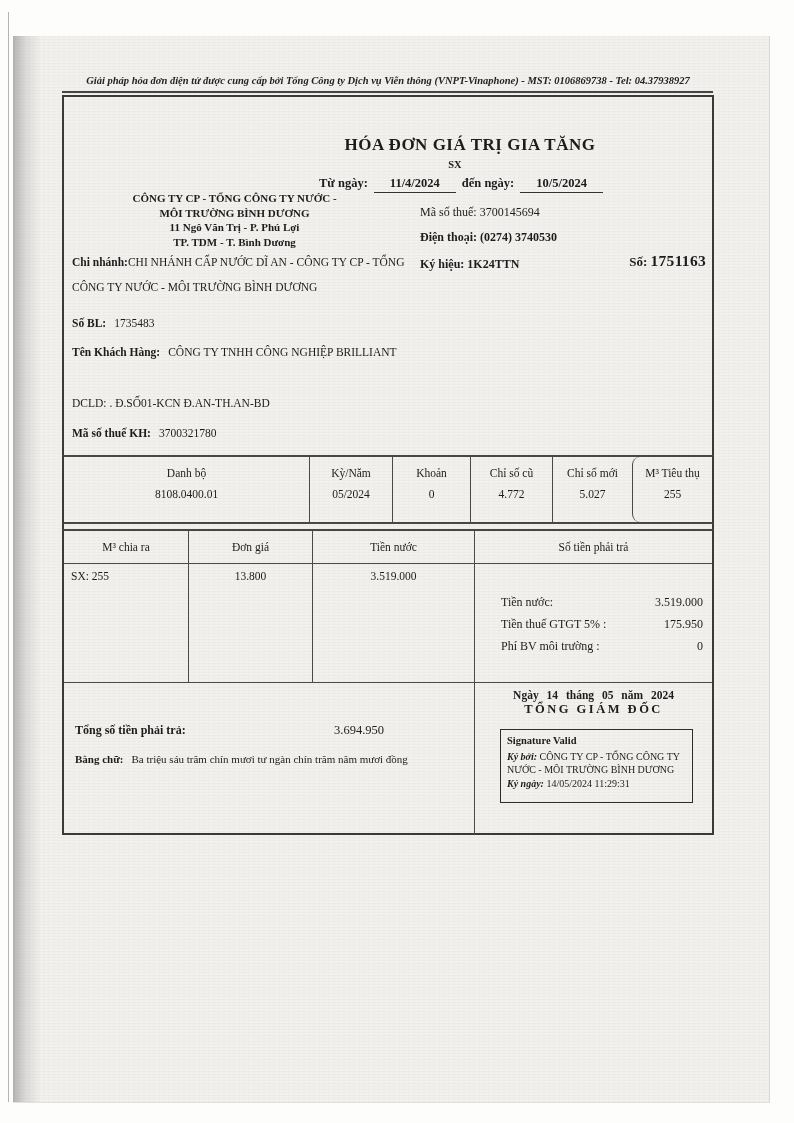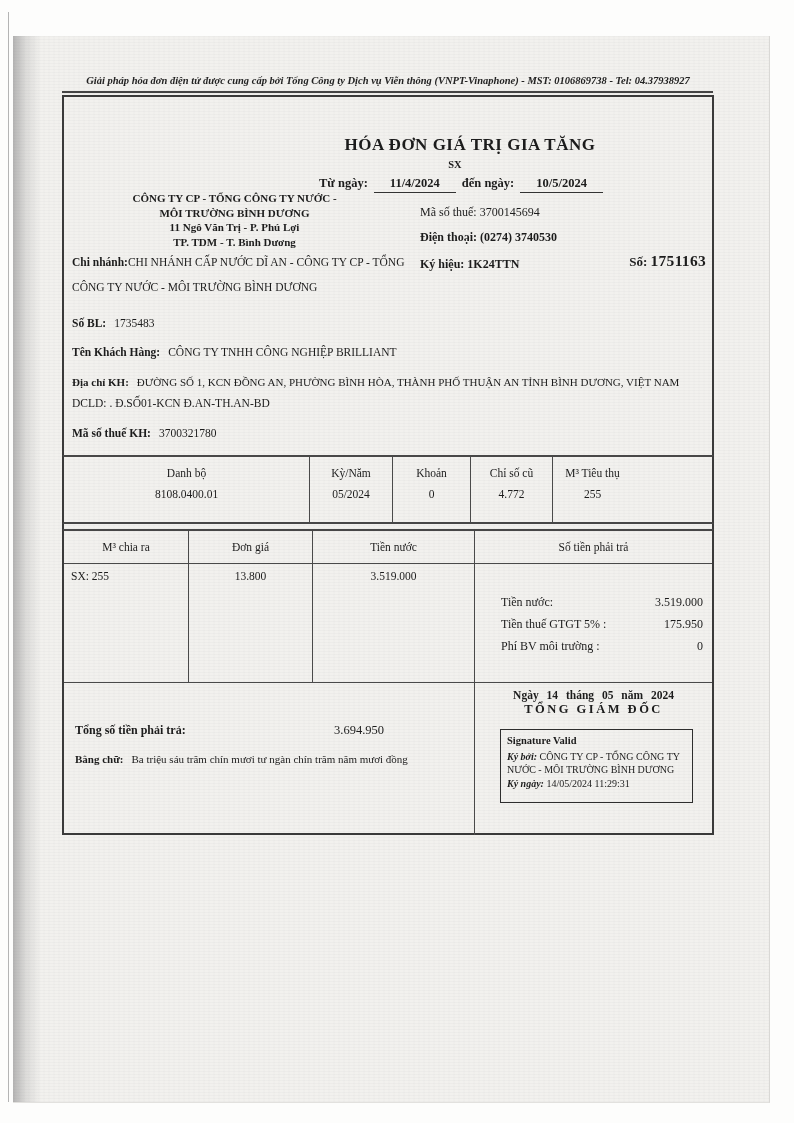--- a/index.html
+++ b/index.html
@@ -139,23 +139,20 @@
   <div class="r-serial">
     <span>Ký hiệu:</span> <span>1K24TTN</span>
   </div>
   <div class="invoice-no">
     <span>Số:</span> <span class="big">1751163</span>
   </div>
 
   <div class="cust-name">
     <span class="b">Tên Khách Hàng:</span><span class="gap"></span><span>CÔNG TY TNHH CÔNG NGHIỆP BRILLIANT</span>
   </div>
-  <div class="cust-addr">
-    <span class="b">Địa chỉ KH:</span><span class="gap"></span><span>ĐƯỜNG SỐ 1, KCN ĐỒNG AN, PHƯỜNG BÌNH HÒA, THÀNH PHỐ THUẬN AN TỈNH BÌNH DƯƠNG, VIỆT NAM</span>
-  </div>
   <div class="cust-dcld">DCLD: . Đ.SỐ01-KCN Đ.AN-TH.AN-BD</div>
   <div class="cust-tax">
     <span class="b">Mã số thuế KH:</span><span class="gap"></span><span>3700321780</span>
   </div>
 
   <div class="table1">
     <div class="t1c">
       <div class="t1h">Danh bộ</div>
       <div class="t1v">8108.0400.01</div>
     </div>
@@ -163,20 +160,24 @@
       <div class="t1h">Kỳ/Năm</div>
       <div class="t1v">05/2024</div>
     </div>
     <div class="t1c">
       <div class="t1h">Khoản</div>
       <div class="t1v">0</div>
     </div>
     <div class="t1c">
       <div class="t1h">Chỉ số cũ</div>
       <div class="t1v">4.772</div>
+    </div>
+    <div class="t1c">
+      <div class="t1h">Chỉ số mới</div>
+      <div class="t1v">5.027</div>
     </div>
     <div class="t1c">
       <div class="t1h">M³ Tiêu thụ</div>
       <div class="t1v">255</div>
     </div>
   </div>
 
   <div class="table2">
     <div class="t2-head">
       <div class="hc c1">M³ chia ra</div>

